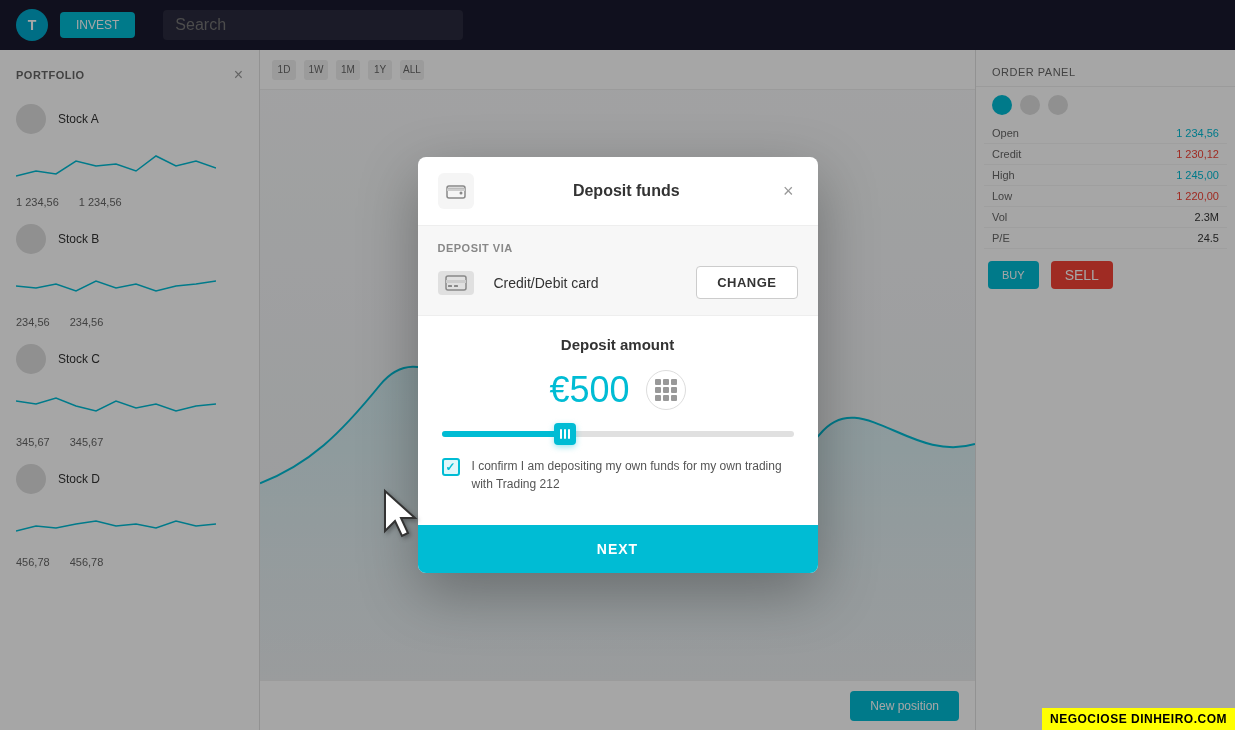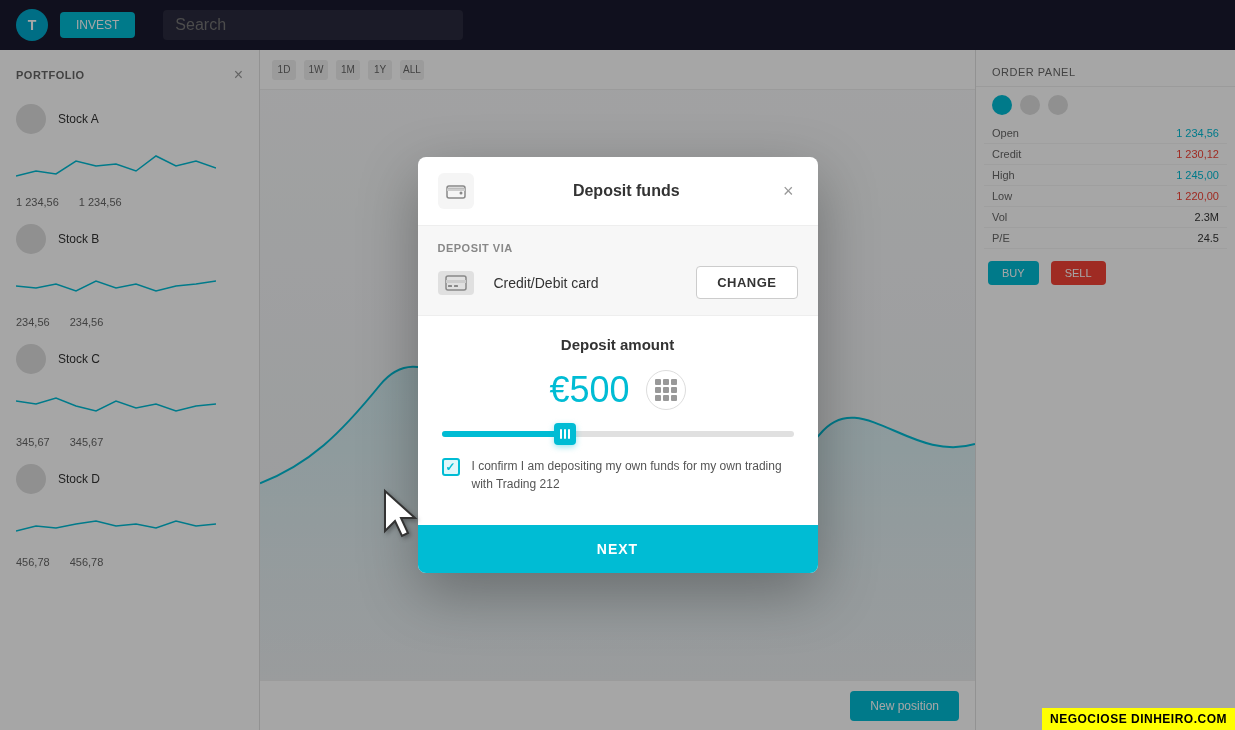--- a/index.html
+++ b/index.html
@@ -185,21 +185,21 @@
       font-size: 11px;
       margin: 4px;
       cursor: pointer;
     }
     .rp-sell-btn {
       background: #f44336;
       color: white;
       border: none;
       border-radius: 4px;
       padding: 6px 14px;
-      font-size: 11px;
+      font-size: 14px;
       margin: 4px;
       cursor: pointer;
     }
 
     
     .overlay {
       position: absolute;
       inset: 0;
       background: rgba(0,0,0,0.35);
       z-index: 10;

